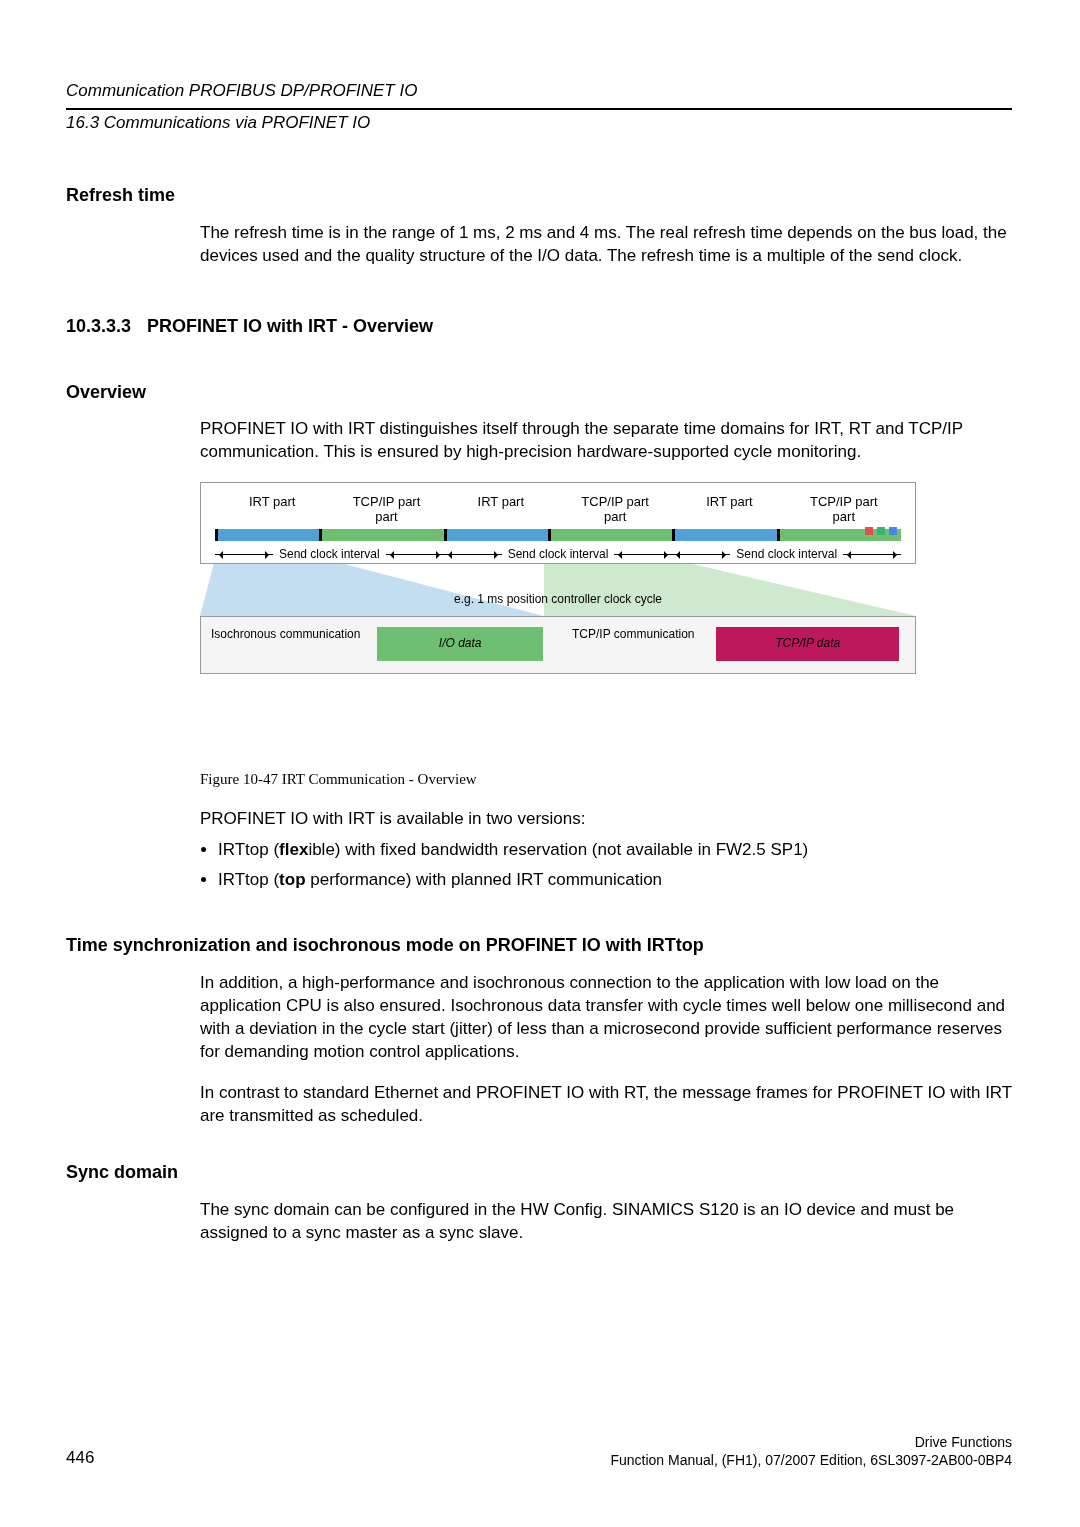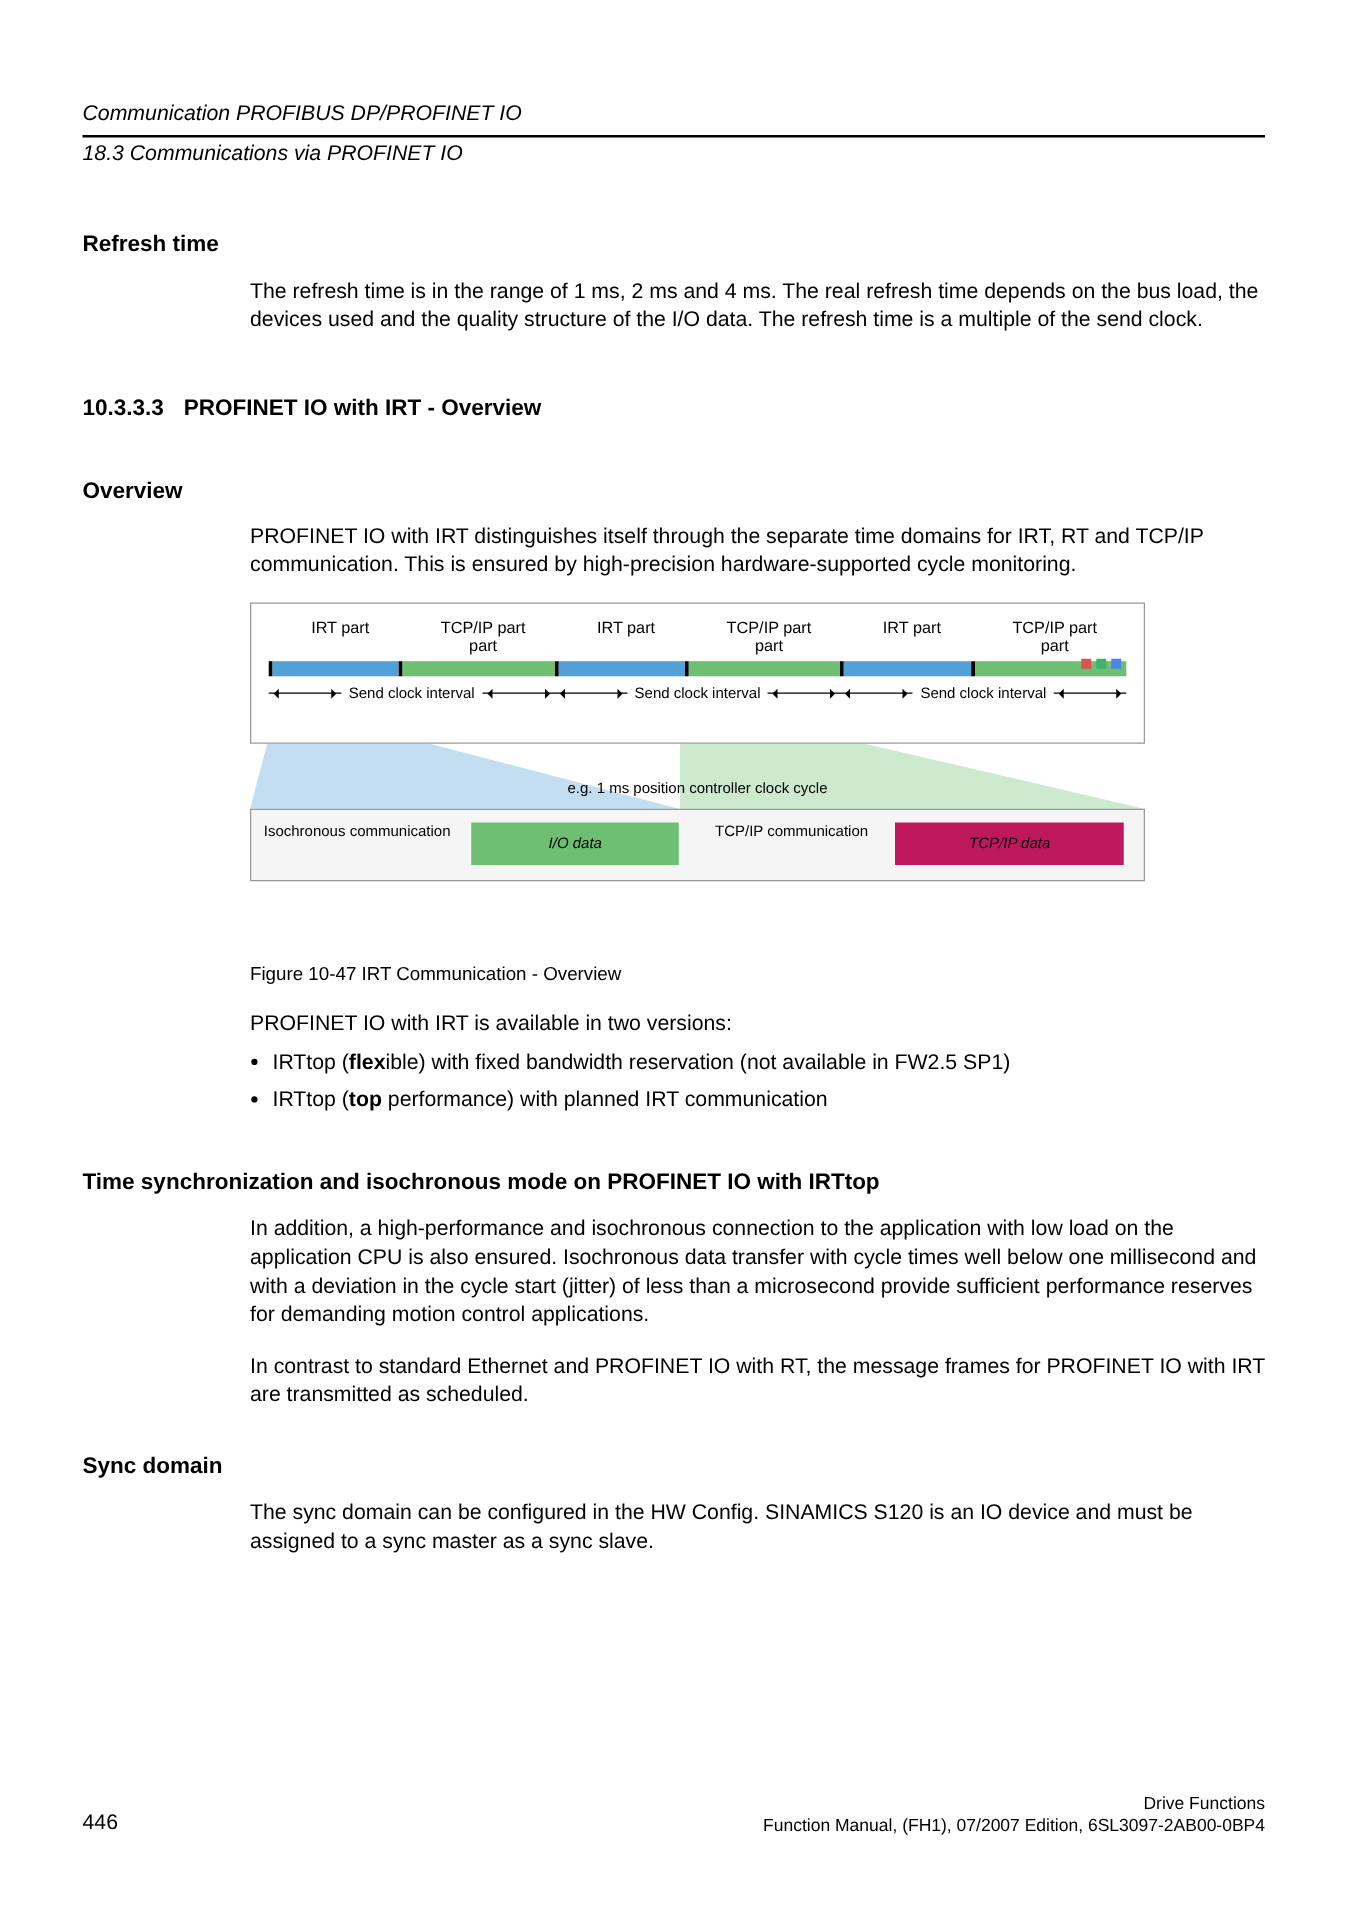--- a/index.html
+++ b/index.html
@@ -20,41 +20,41 @@
   .heading-10{font-weight:bold;font-size:18px;margin-top:50px;}
   .heading-numbered{font-weight:bold;font-size:18px;margin-top:48px;}
   .sec-num{display:inline-block;width:76px;}
 
   .body-block{margin-left:134px;margin-top:14px;font-size:17px;line-height:1.35;}
   .body-block p{margin:0 0 18px 0;}
 
   ul.bullets{margin:6px 0 0 0;padding-left:18px;}
   ul.bullets li{margin:8px 0;}
 
-  .fig-caption{font-size:15px;margin-left:134px;margin-top:18px;}
+  .fig-caption{font-size:15px;margin-left:134px;margin-top:18px;font-family:Liberation Serif, serif;}
 
   .footer{
     position:absolute;left:66px;right:68px;bottom:58px;
     font-size:14px;display:flex;justify-content:space-between;align-items:flex-end;
   }
   .footer .right{text-align:right;}
   .footer .pagenum{font-size:17px;}
 
   
   .diagram{
     margin-left:134px;margin-top:16px;
     width:716px;height:270px;
     box-sizing:border-box;
     position:relative;
     font-size:13px;
   }
   .timeline-wrap{
     border:1px solid #999;
     padding:12px 14px 14px 14px;
-    position:relative;height:113px;box-sizing:border-box;
+    position:relative;height:82px;box-sizing:border-box;
     background:#fff;
   }
   .tl-labels{display:flex;justify-content:space-between;font-size:13px;text-align:center;line-height:1.15;height:32px;}
   .tl-labels div{flex:1;}
   .bar{height:12px;position:relative;margin-top:2px;display:flex;background:#ddd;}
   .bar .seg-irt{background:#52a0d8;}
   .bar .seg-tcp{background:#6fbf73;}
   .bar .seg-blk{background:#000;width:3px;}
   .tl-dots{position:absolute;right:18px;top:44px;display:flex;gap:4px;}
   .tl-dots span{width:8px;height:8px;}
@@ -86,21 +86,21 @@
   .stripe{height:26px;display:flex;}
   .stripe span{height:26px;}
   .label-center{text-align:center;margin-bottom:2px;}
   .label-bar{height:34px;display:flex;align-items:center;justify-content:center;background:#6fbf73;color:#000;font-style:italic;}
 </style>
 </head>
 <body>
 
 <div class="hdr-italic-line">Communication PROFIBUS DP/PROFINET IO</div>
 <div class="hdr-rule"></div>
-<div class="hdr-italic-line">18.3 Communications via PROFINET IO</div>
+<div class="hdr-italic-line">16.3 Communications via PROFINET IO</div>
 
 <div class="heading-10">Refresh time</div>
 <div class="body-block">
   <p>The refresh time is in the range of 1 ms, 2 ms and 4 ms. The real refresh time depends on the bus load, the devices used and the quality structure of the I/O data. The refresh time is a multiple of the send clock.</p>
 </div>
 
 <div class="heading-numbered">
   <span class="sec-num">10.3.3.3</span>
   <span>PROFINET IO with IRT - Overview</span>
 </div>

